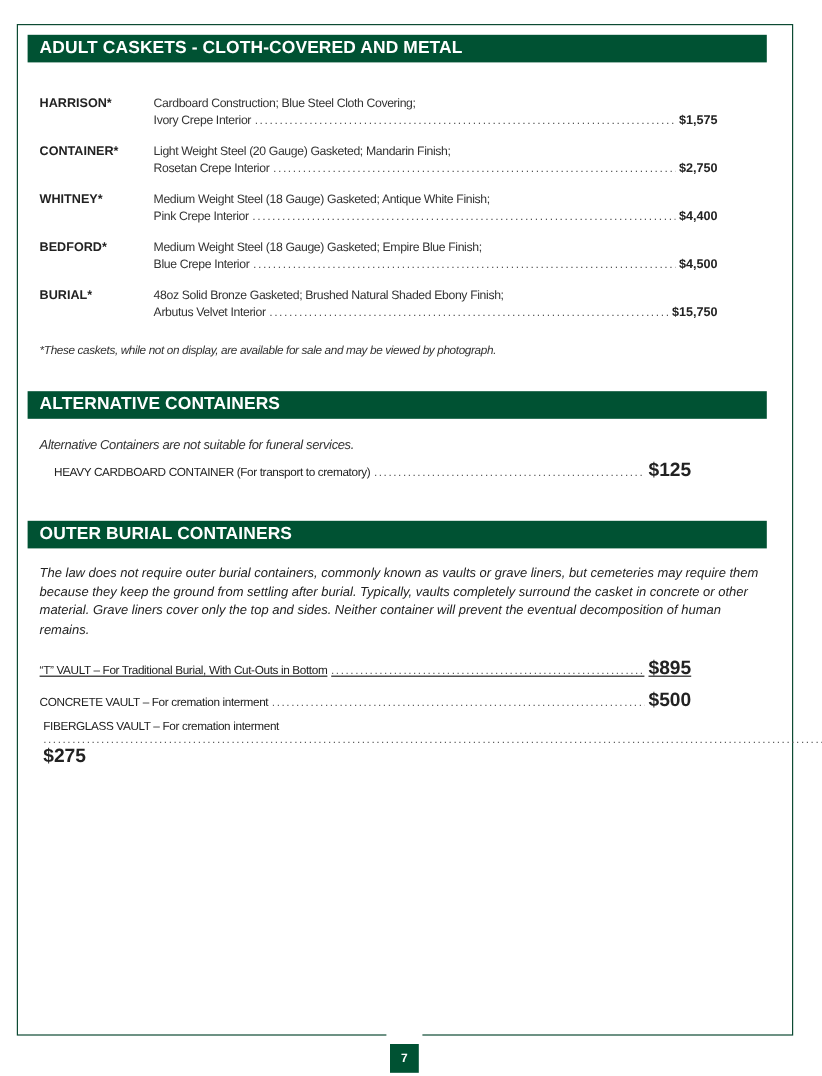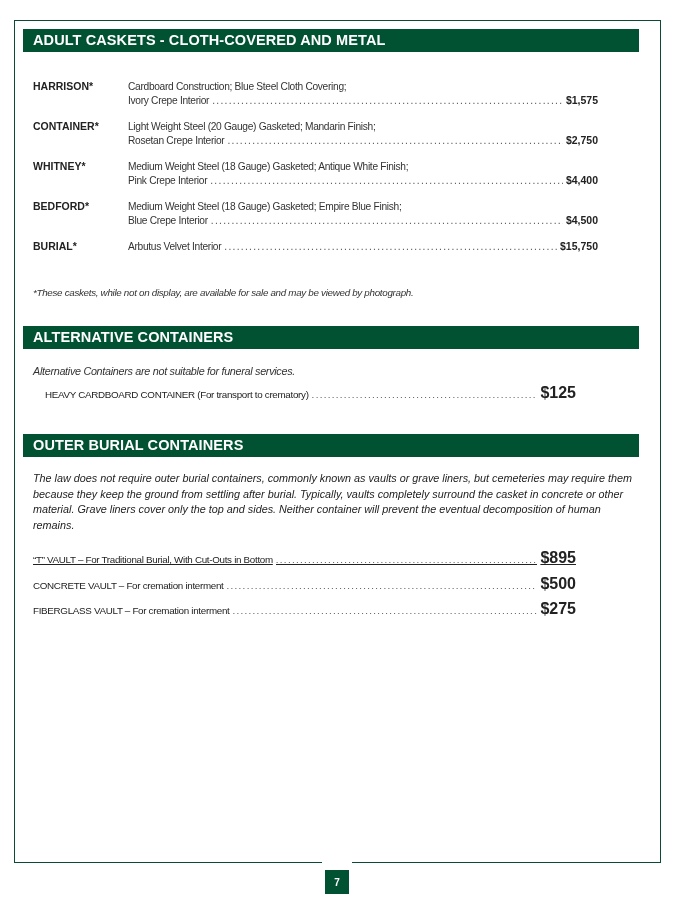--- a/index.html
+++ b/index.html
@@ -105,20 +105,21 @@
       <span class="leader-text">Blue Crepe Interior</span>
       <span class="dots">........................................................................................................................................................................</span>
       <span class="price">$4,500</span>
     </div>
   </div>
 </div>
 
 <div class="casket-row" style="top:240px;">
   <div class="casket-name">BURIAL*</div>
   <div class="casket-desc">
+    <div class="desc-line">48oz Solid Bronze Gasketed; Brushed Natural Shaded Ebony Finish;</div>
     <div class="desc-line leader-line">
       <span class="leader-text">Arbutus Velvet Interior</span>
       <span class="dots">........................................................................................................................................................................</span>
       <span class="price">$15,750</span>
     </div>
   </div>
 </div>
 
 <div class="note" style="top:287px;">*These caskets, while not on display, are available for sale and may be viewed by photograph.</div>
 
@@ -141,17 +142,17 @@
   <span class="dots">........................................................................................................................................................................</span>
   <span class="price">$895</span>
 </div>
 
 <div class="item-row" style="top:575px;">
   <span class="leader-text">CONCRETE VAULT – For cremation interment</span>
   <span class="dots">........................................................................................................................................................................</span>
   <span class="price">$500</span>
 </div>
 
-<div class="item-row" style="top:600px;">
+<div class="item-row" style="top:600px;flex-direction:column;">
   <span class="leader-text">FIBERGLASS VAULT – For cremation interment</span>
   <span class="dots">........................................................................................................................................................................</span>
   <span class="price">$275</span>
 </div>
 
 </body></html>

